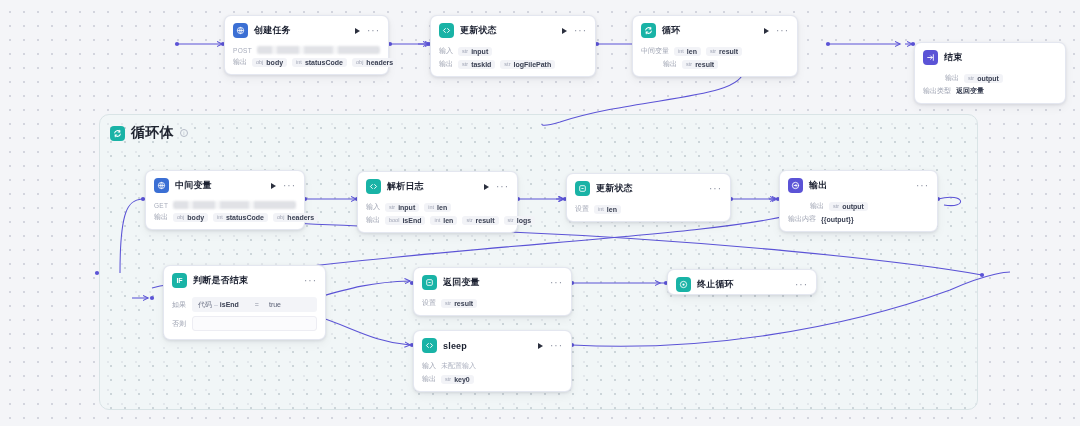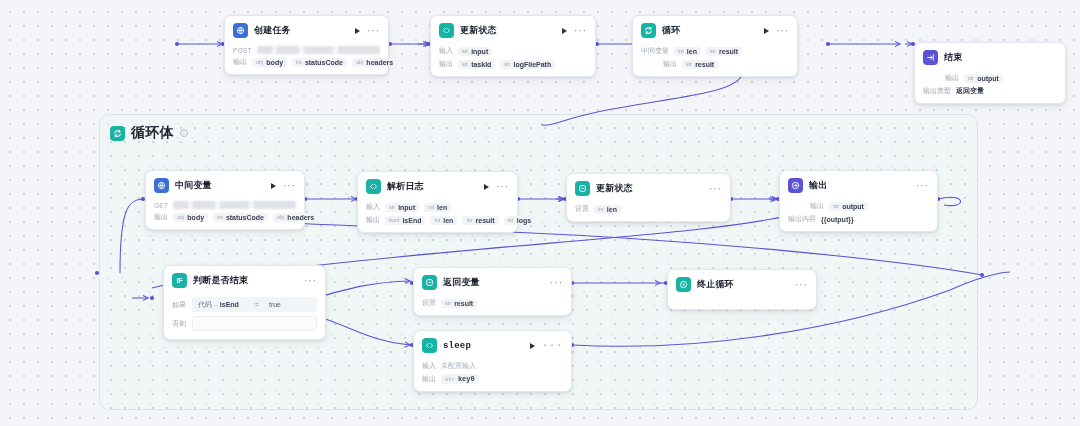--- a/index.html
+++ b/index.html
@@ -543,35 +543,35 @@
         <span class="row-label">设置</span>
         <span class="chip">
           <span class="t">str</span>
           <span>result</span>
           </span>
       </div>
     </div>
   </div>
 
   <div class="node" style="left:667px; top:269px; width:150px;">
-    <div class="node-head" style="padding-bottom:17px;">
+    <div class="node-head" style="padding-bottom:2px;">
       <span class="node-icon" style="background:#19b3a6;">
         <svg width="9" height="9" viewBox="0 0 16 16" fill="none" stroke="#fff" stroke-width="1.5">
             <circle cx="8" cy="8" r="5.6"></circle>
             <circle cx="8" cy="8" r="2" fill="#fff" stroke="none"></circle>
           </svg>
       </span>
       <span class="node-title">终止循环</span>
       <span class="head-actions">
         <span class="dots-icon">···</span>
       </span>
     </div>
   </div>
 
-  <div class="node" style="left:413px; top:330px; width:159px;font-family:Liberation Mono, monospace;">
+  <div class="node" style="left:413px; top:330px; width:159px;">
     <div class="node-head">
       <span class="node-icon" style="background:#19b3a6;">
         <svg width="9" height="9" viewBox="0 0 16 16" fill="none" stroke="#fff" stroke-width="1.7" stroke-linecap="round" stroke-linejoin="round">
             <path d="M6 4.5 2.6 8 6 11.5M10 4.5 13.4 8 10 11.5"></path>
           </svg>
       </span>
       <span class="node-title">sleep</span>
       <span class="head-actions">
         <span class="play-icon"></span>
         <span class="dots-icon">···</span>

